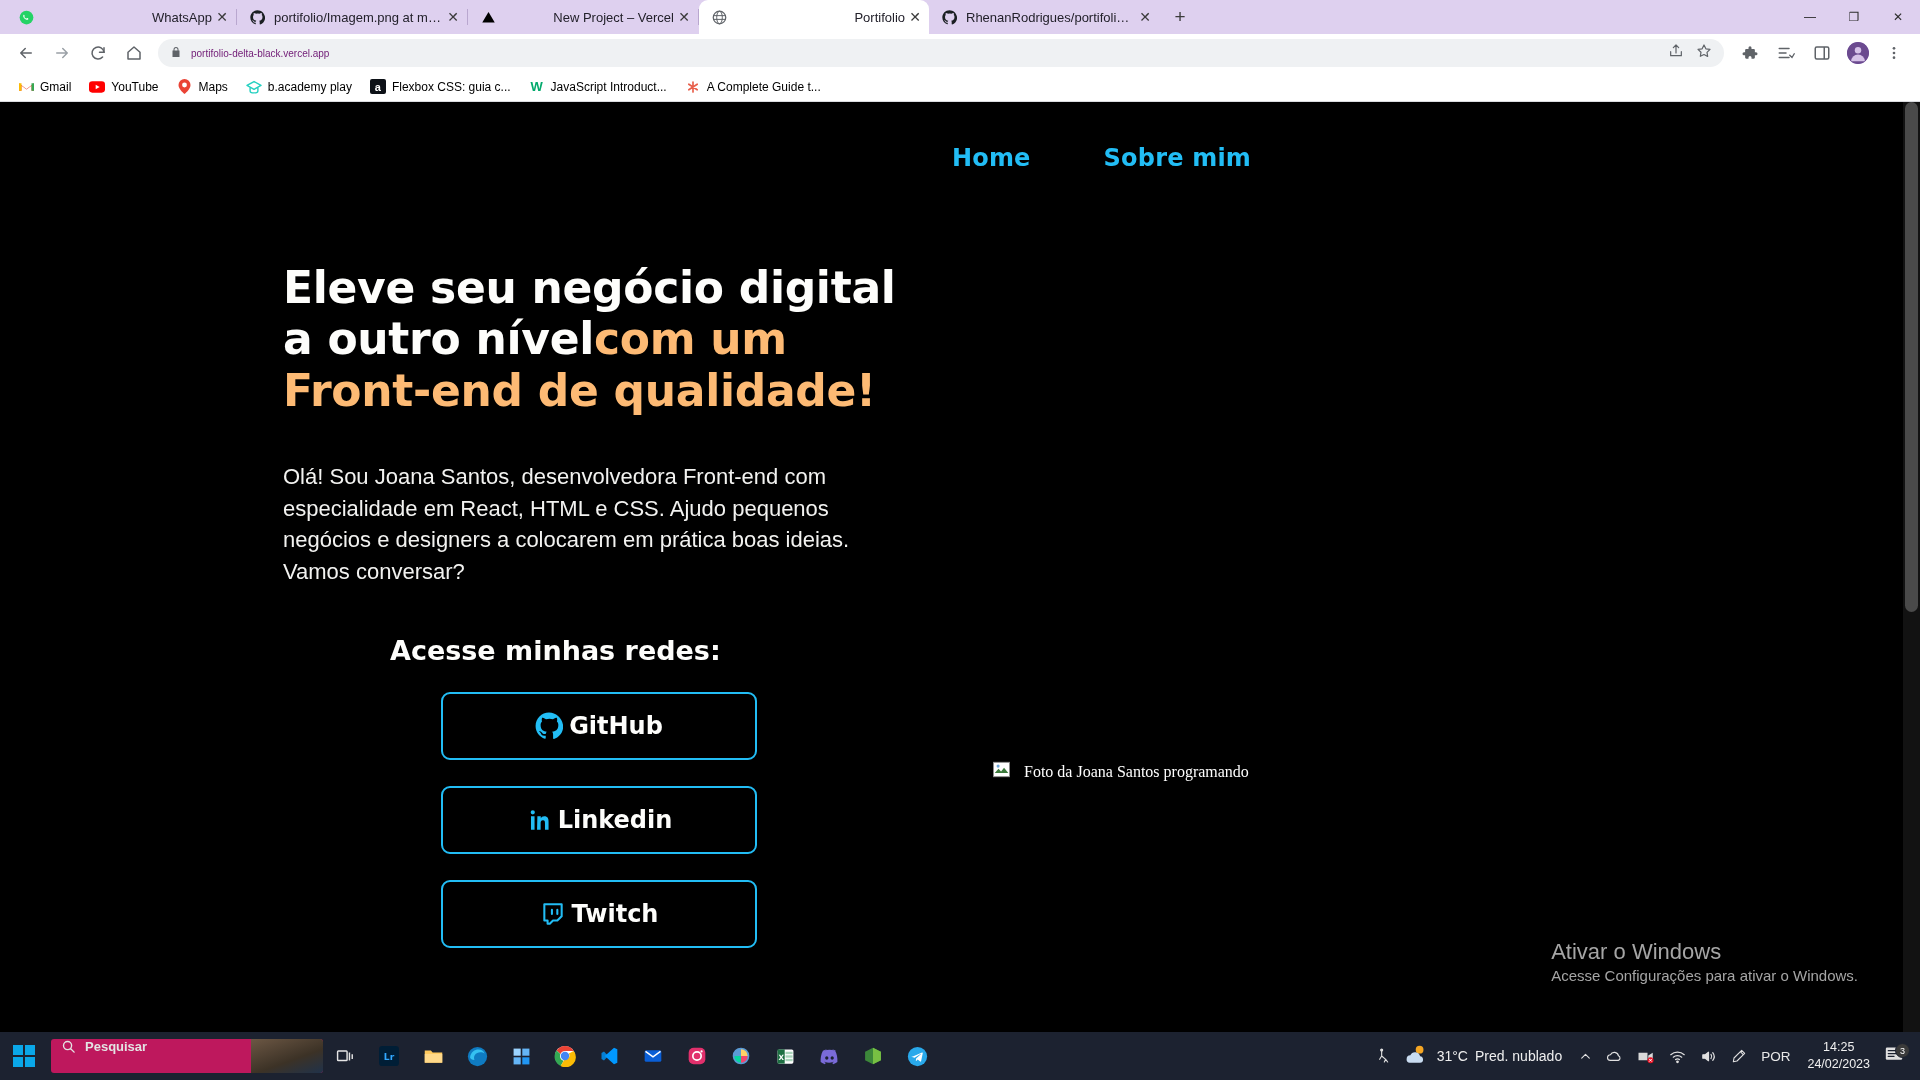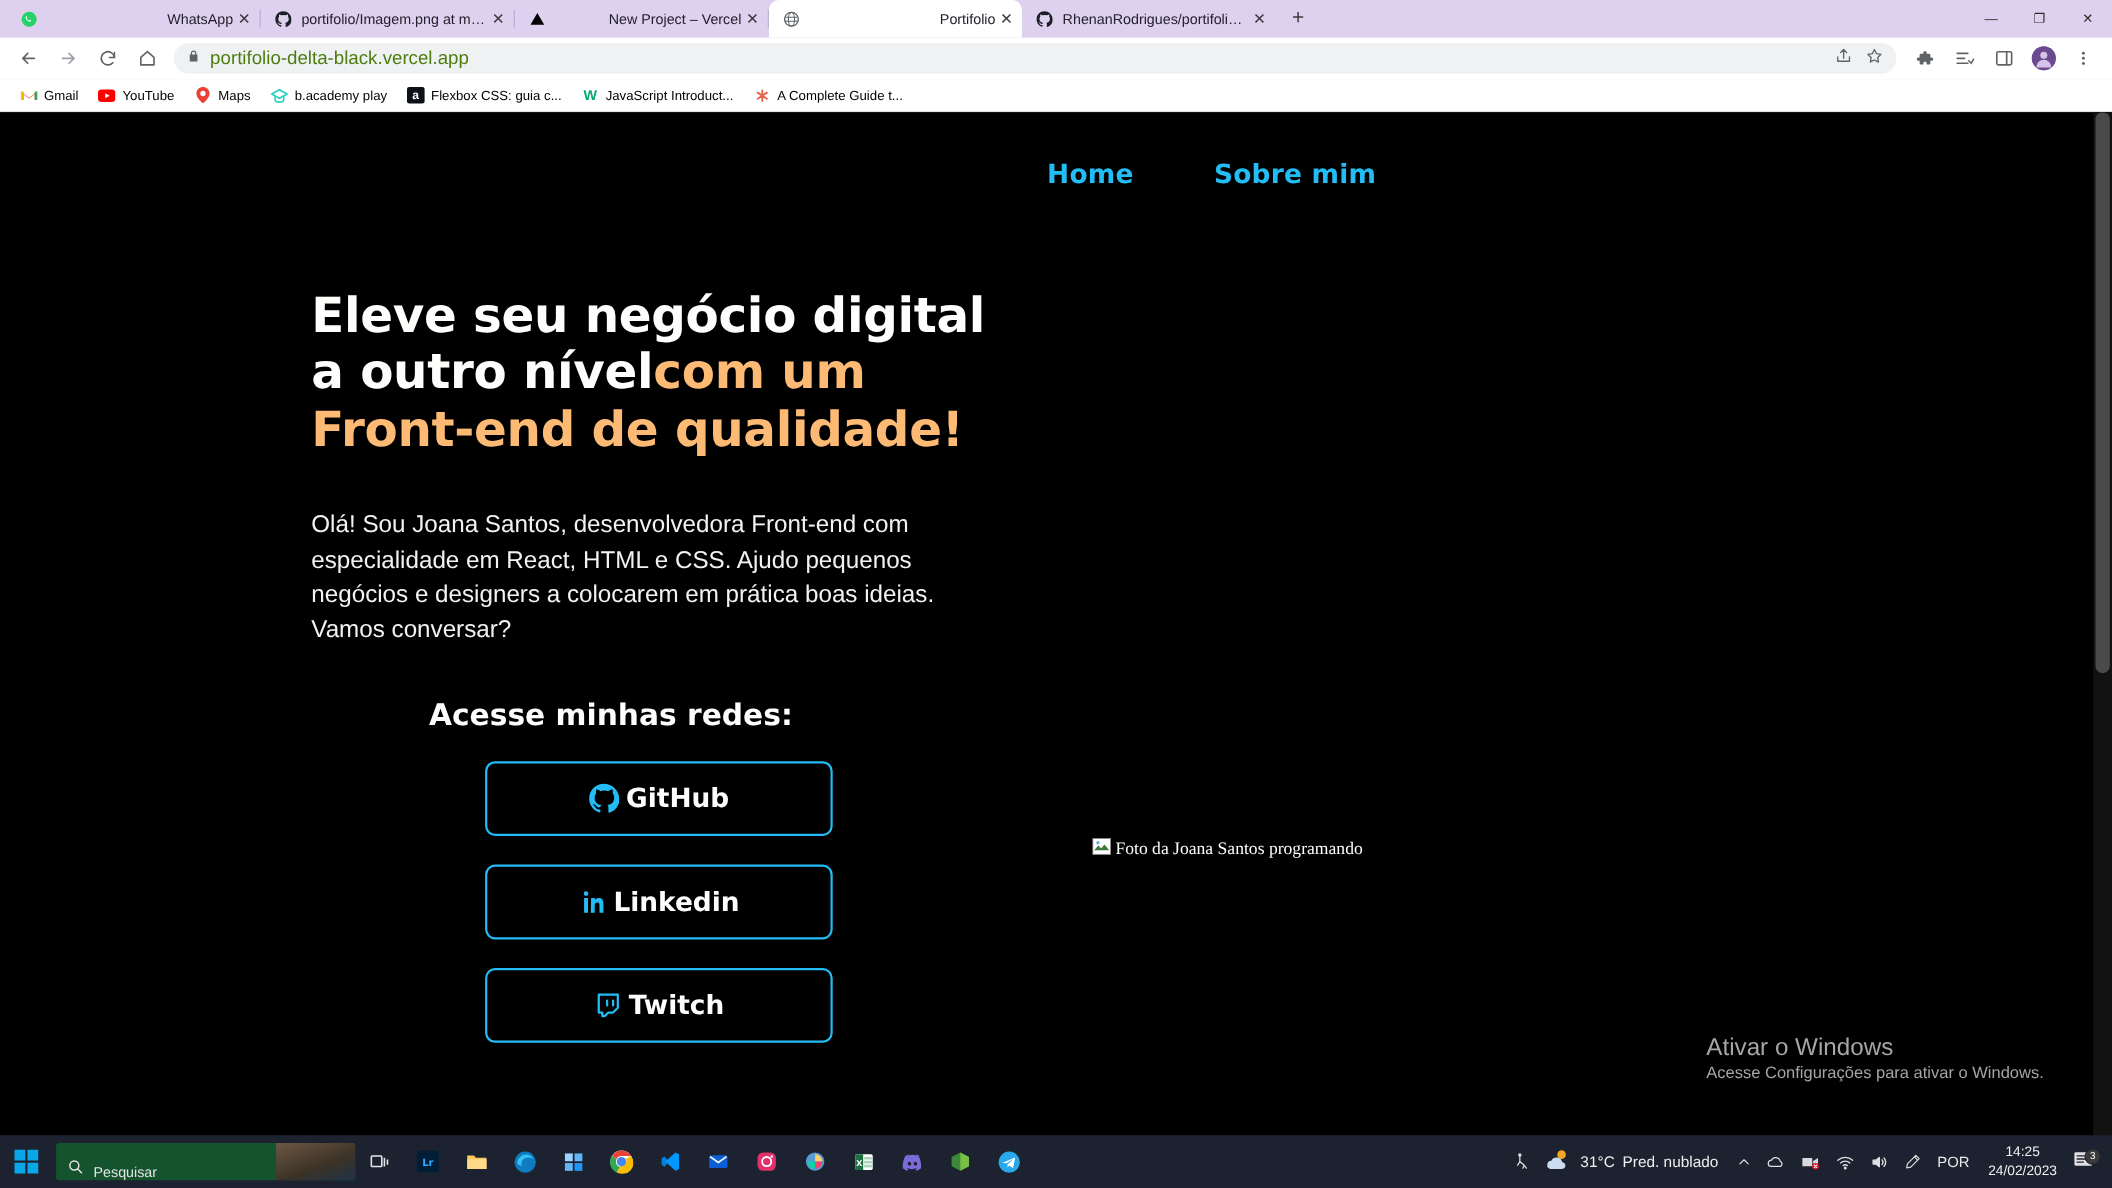--- a/index.html
+++ b/index.html
@@ -81,21 +81,21 @@
   }
   .omnibox {
     flex: 1 1 auto;
     height: 28px;
     background: #eff1f3;
     border-radius: 14px;
     display: flex; align-items: center;
     padding: 0 12px;
     margin: 0 8px 0 6px;
   }
-  .omni-url { font-size: 17px; color: #4d7c0f; margin-left: 9px; }
+  .omni-url { font-size: 10px; color: #701a75; margin-left: 9px; }
   .avatar {
     width: 22px; height: 22px; border-radius: 50%;
     background: #7a5ba8;
     display: flex; align-items: center; justify-content: center;
     color: #fff; font-size: 11px;
     overflow: hidden;
   }
 
   .bookmarks {
     height: 30px;
@@ -188,21 +188,21 @@
     font-family: "DejaVu Sans", sans-serif;
     font-size: 24px;
     font-weight: 700;
     color: #fdfdfb;
   }
   .sbtn-ico { display: flex; align-items: center; color: #22bdf5; }
 
   .broken-img {
     position: absolute;
     left: 993px; top: 659px;
-    display: flex; align-items: center; gap: 4px;
+    display: flex; align-items: center; gap: 14px;
   }
   .broken-img .alt {
     font-family: "Liberation Serif", serif;
     font-size: 16px; color: #fefefe;
   }
 
   .watermark {
     position: absolute;
     right: 62px; bottom: 96px;
     text-align: left;
@@ -228,27 +228,28 @@
     width: 1920px; height: 48px;
     background: #1c2230;
     display: flex; align-items: center;
   }
   .start {
     width: 48px; height: 48px;
     display: flex; align-items: center; justify-content: center;
   }
   .tb-search {
     width: 272px; height: 34px;
-    background: #14532d;
+    background: #be185d;
     border-radius: 3px;
-    display: flex; align-items: flex-end;
+    display: flex; align-items: flex-start;
     padding-left: 10px;
     margin-left: 3px;
     position: relative;
     overflow: hidden;
+    font-weight: bold;
   }
   .tb-search .lbl { font-size: 13px; color: #e3e3e3; margin-left: 9px; }
   .tb-search .thumb-img {
     position: absolute; right: 0; top: 0; width: 72px; height: 34px;
     background: linear-gradient(160deg,#6c5744,#3c3226 60%,#20324a);
   }
   .tb-item {
     width: 44px; height: 64px;
     display: flex; align-items: center; justify-content: center;
     position: relative;

